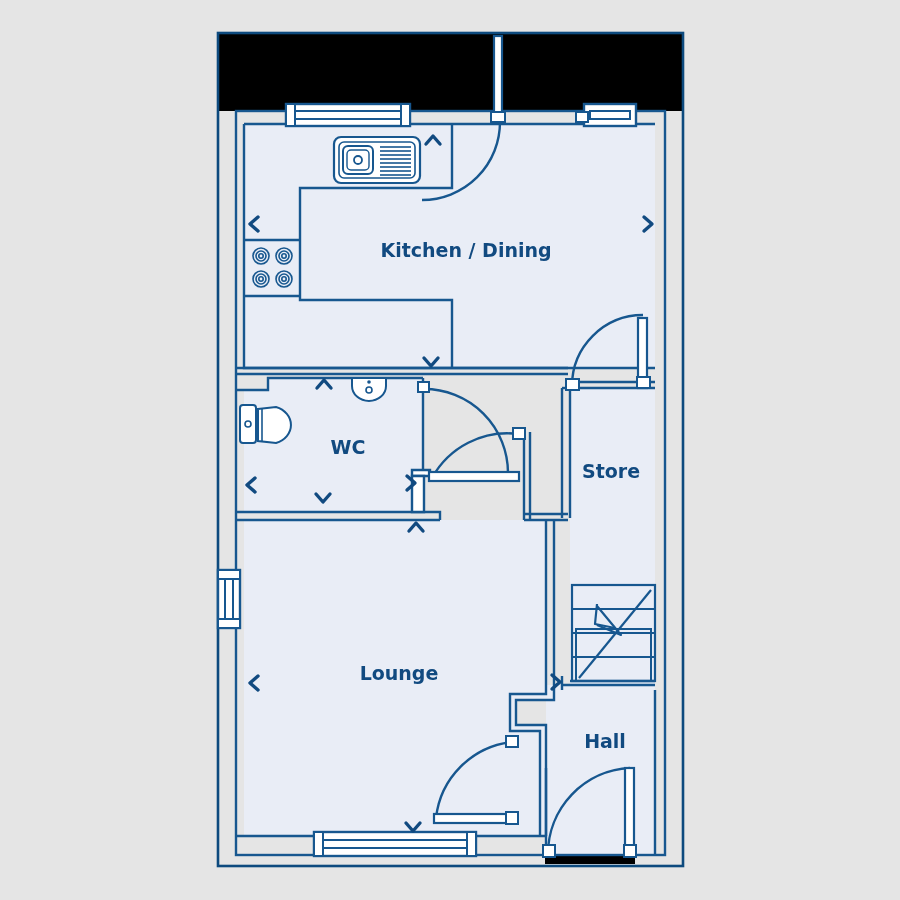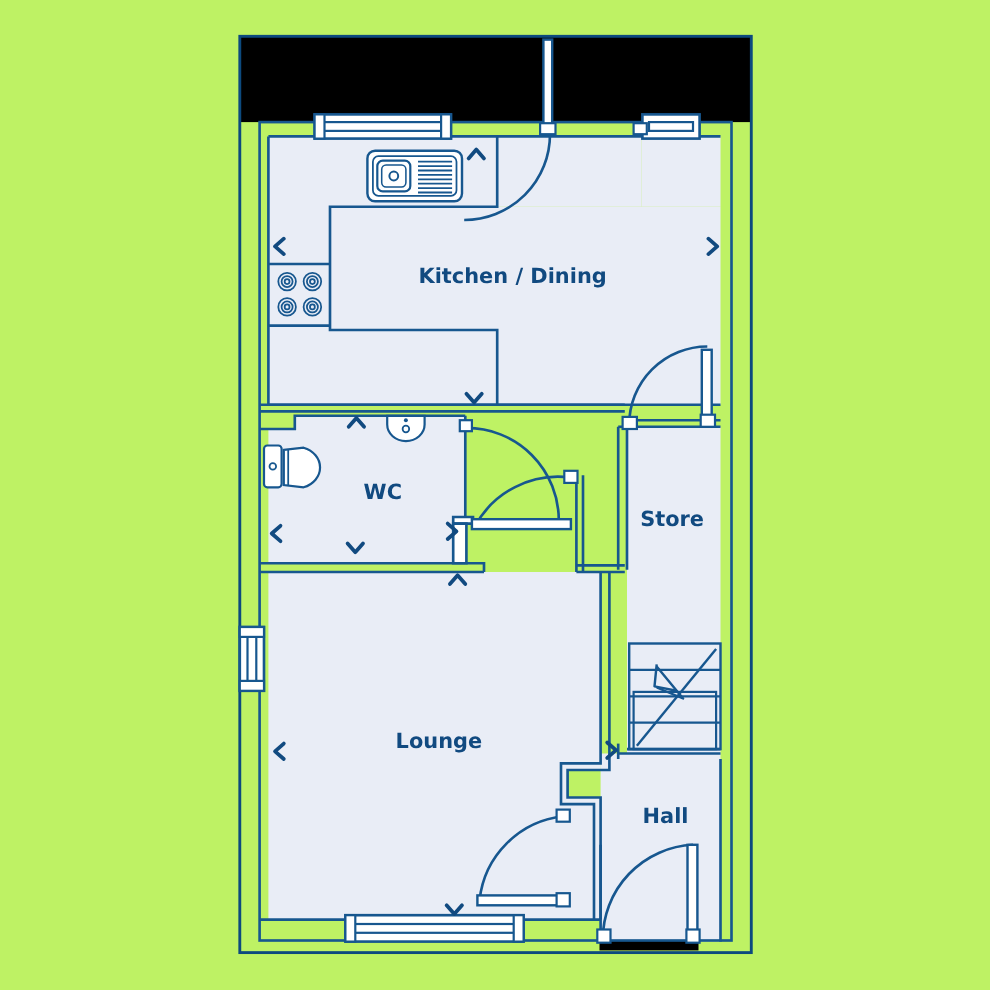--- a/index.html
+++ b/index.html
@@ -1,18 +1,18 @@
 <!DOCTYPE html>
 <html><head>
 <meta charset="utf-8">
 <style>
   html,body{margin:0;padding:0;background:#ffffff;}
   body{width:900px;height:900px;overflow:hidden;
        font-family:"DejaVu Sans","Liberation Sans",sans-serif;}
-  #stage{position:relative;width:900px;height:900px;background:#bef264;}
+  #stage{position:relative;width:900px;height:900px;background:#e5e5e5;}
   svg{display:block;}
   .roomlabel{font-family:"DejaVu Sans","Liberation Sans",sans-serif;
              font-weight:700;text-anchor:middle;}
 </style>
 </head>
 <body>
 
 <div id="stage">
 <svg width="900" height="900" viewBox="0 0 900 900" xmlns="http://www.w3.org/2000/svg">
 

